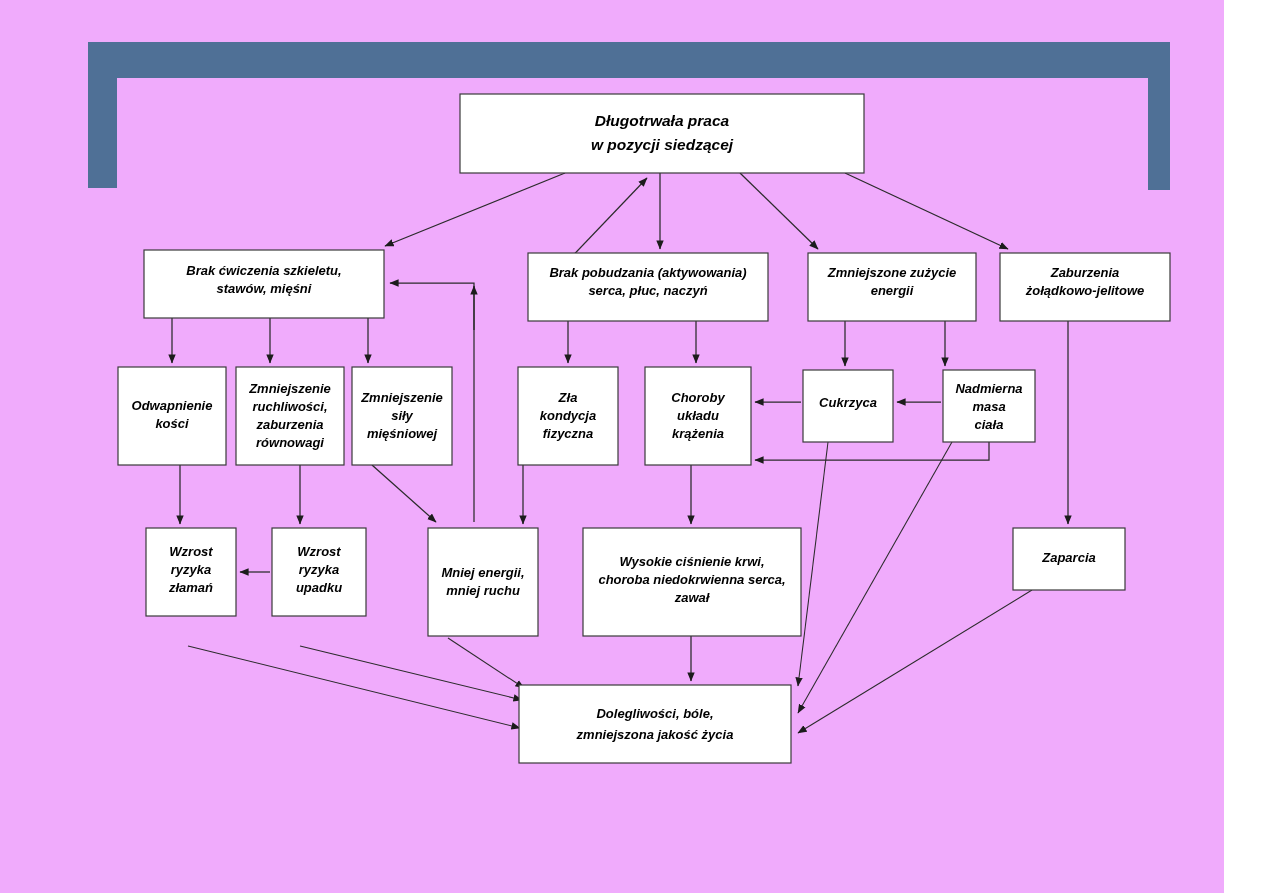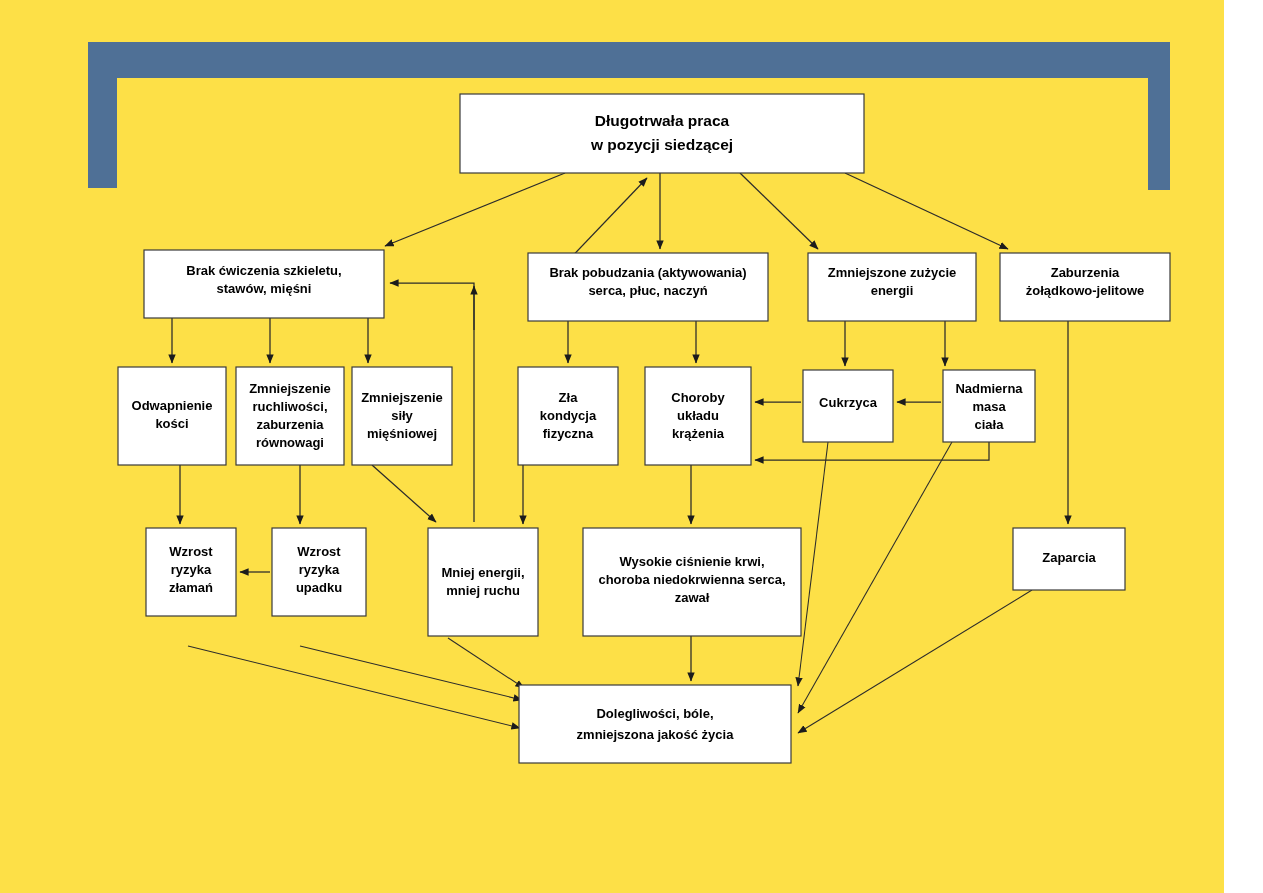--- a/index.html
+++ b/index.html
@@ -4,23 +4,24 @@
 <style>
   html, body {
     margin: 0;
     padding: 0;
     background: #ffffff;
   }
   #page {
     position: relative;
     width: 1224px;
     height: 893px;
-    background: #fde047;
+    background: #f0abfc;
     overflow: hidden;
     font-family: "Liberation Sans", sans-serif;
+    font-style: italic;
   }
   
   #blue-frame-top {
     position: absolute;
     left: 88px;
     top: 42px;
     width: 1082px;
     height: 36px;
     background: #4F7096;
   }

